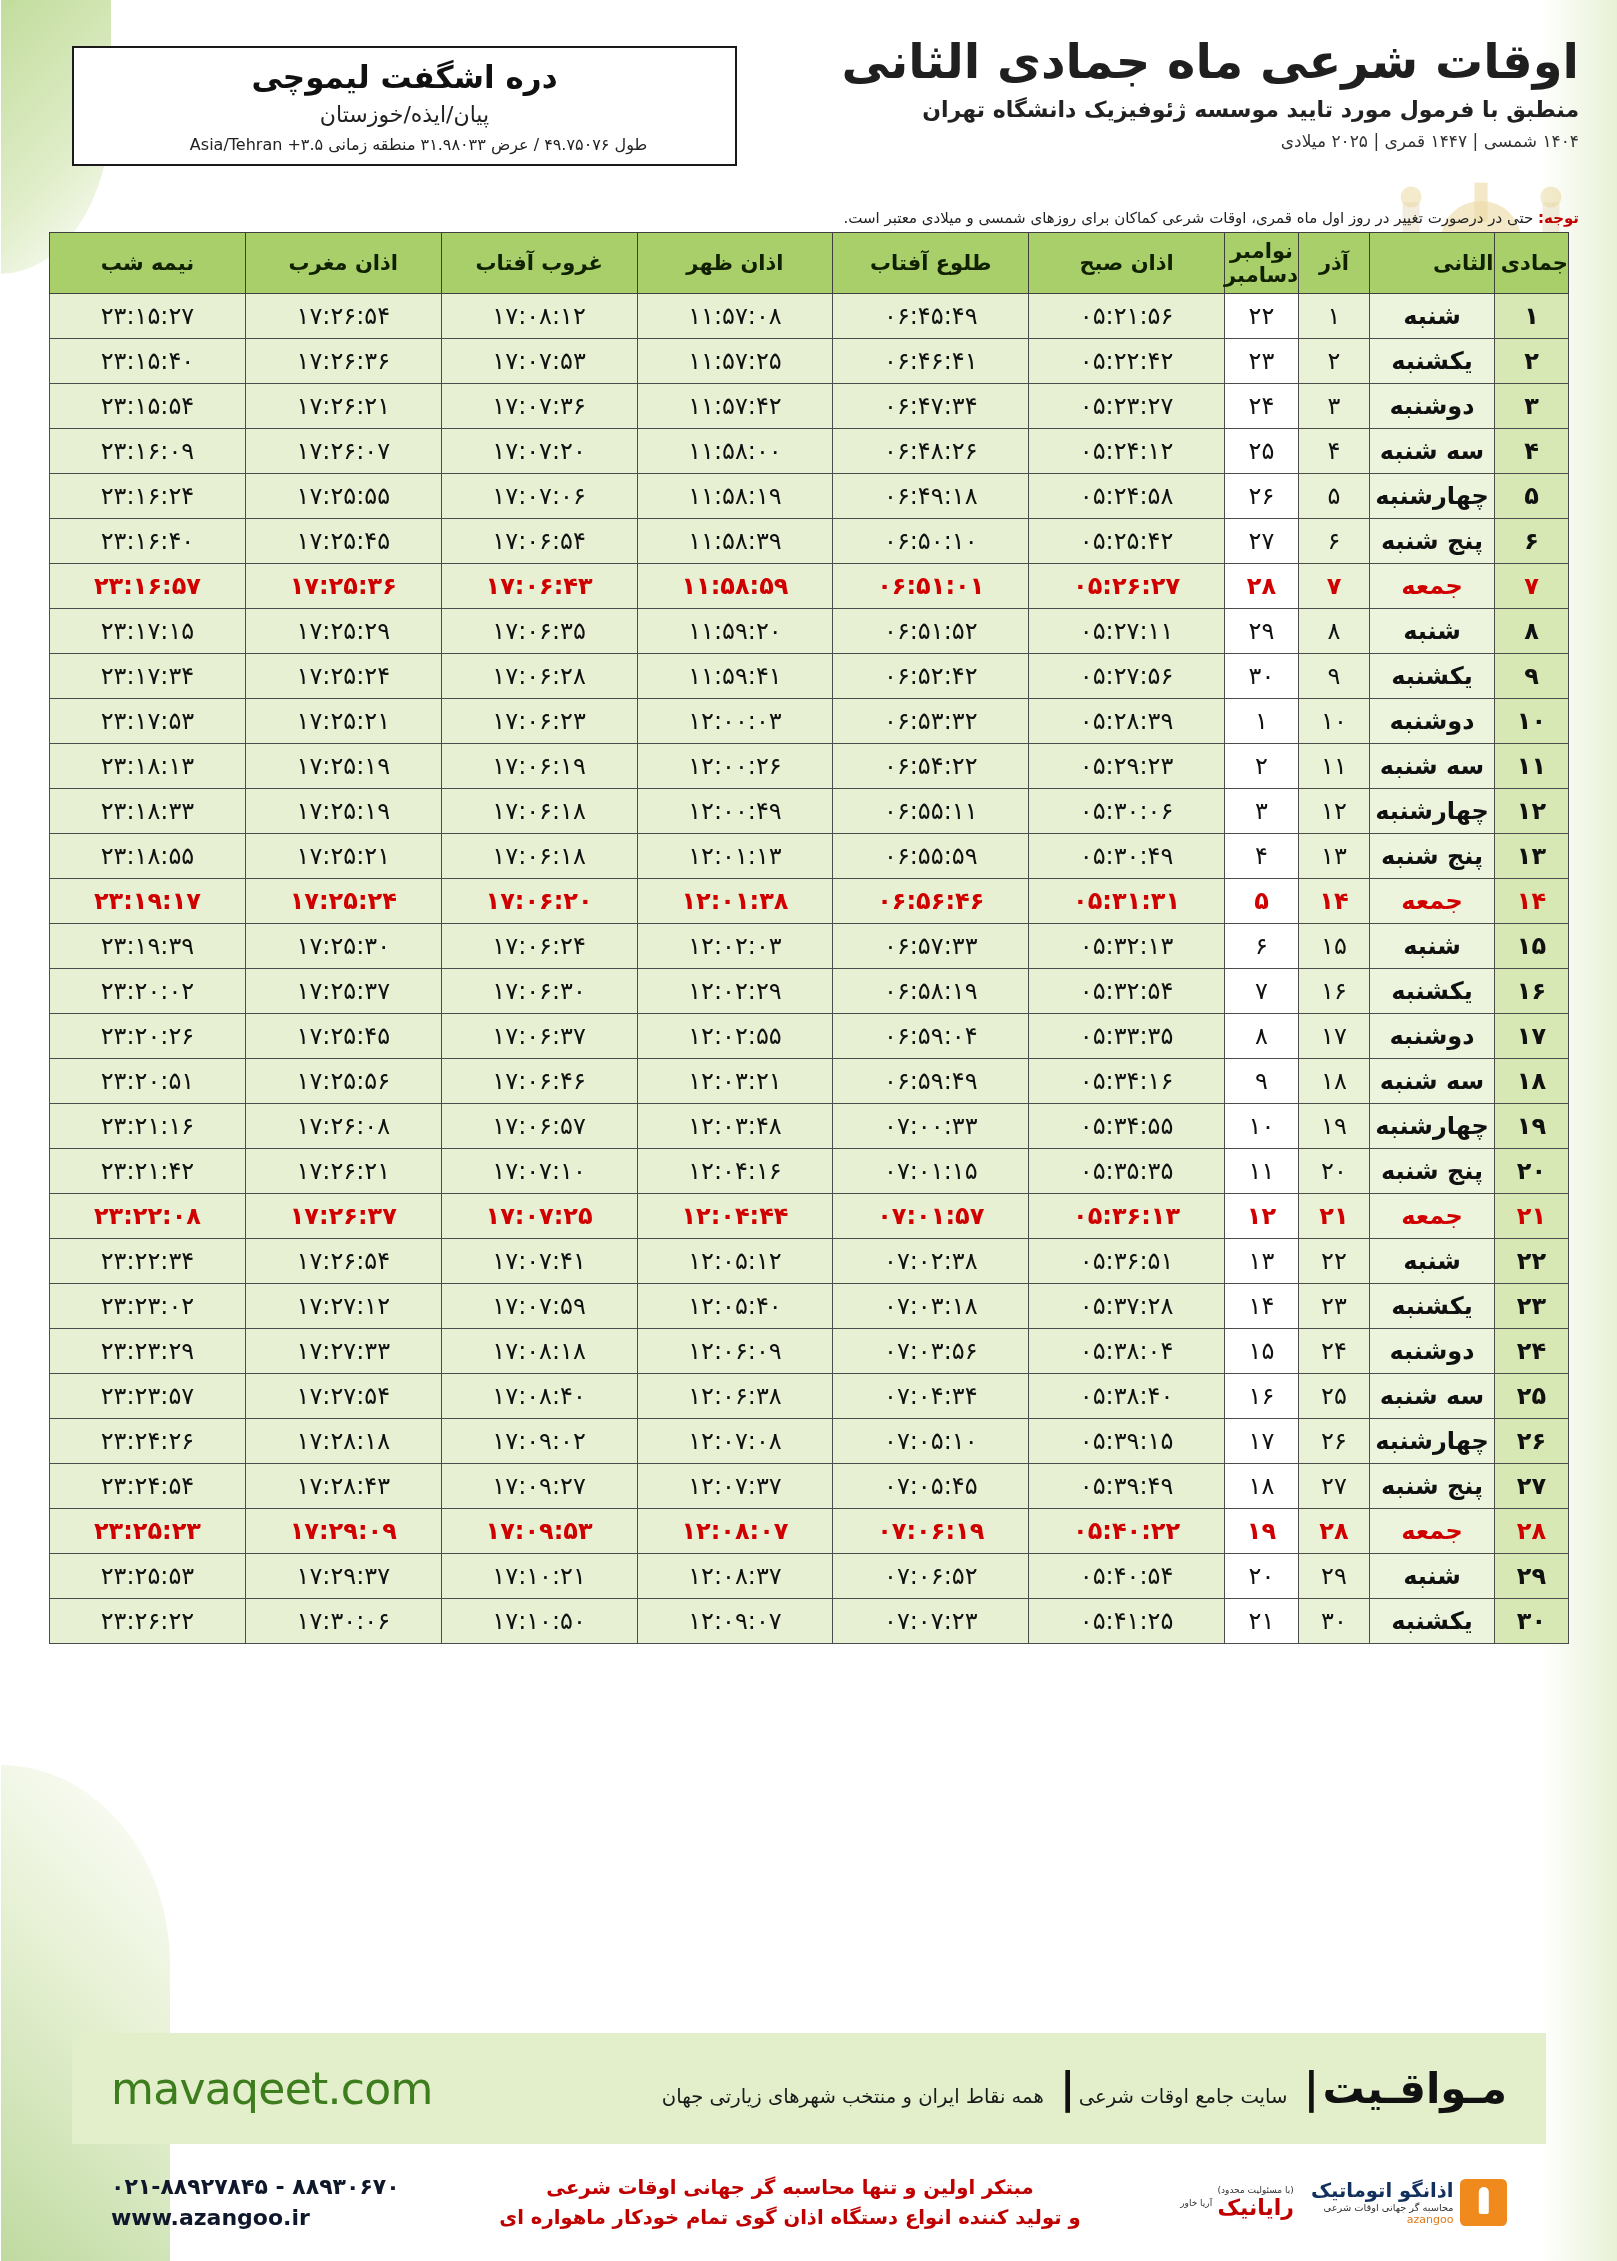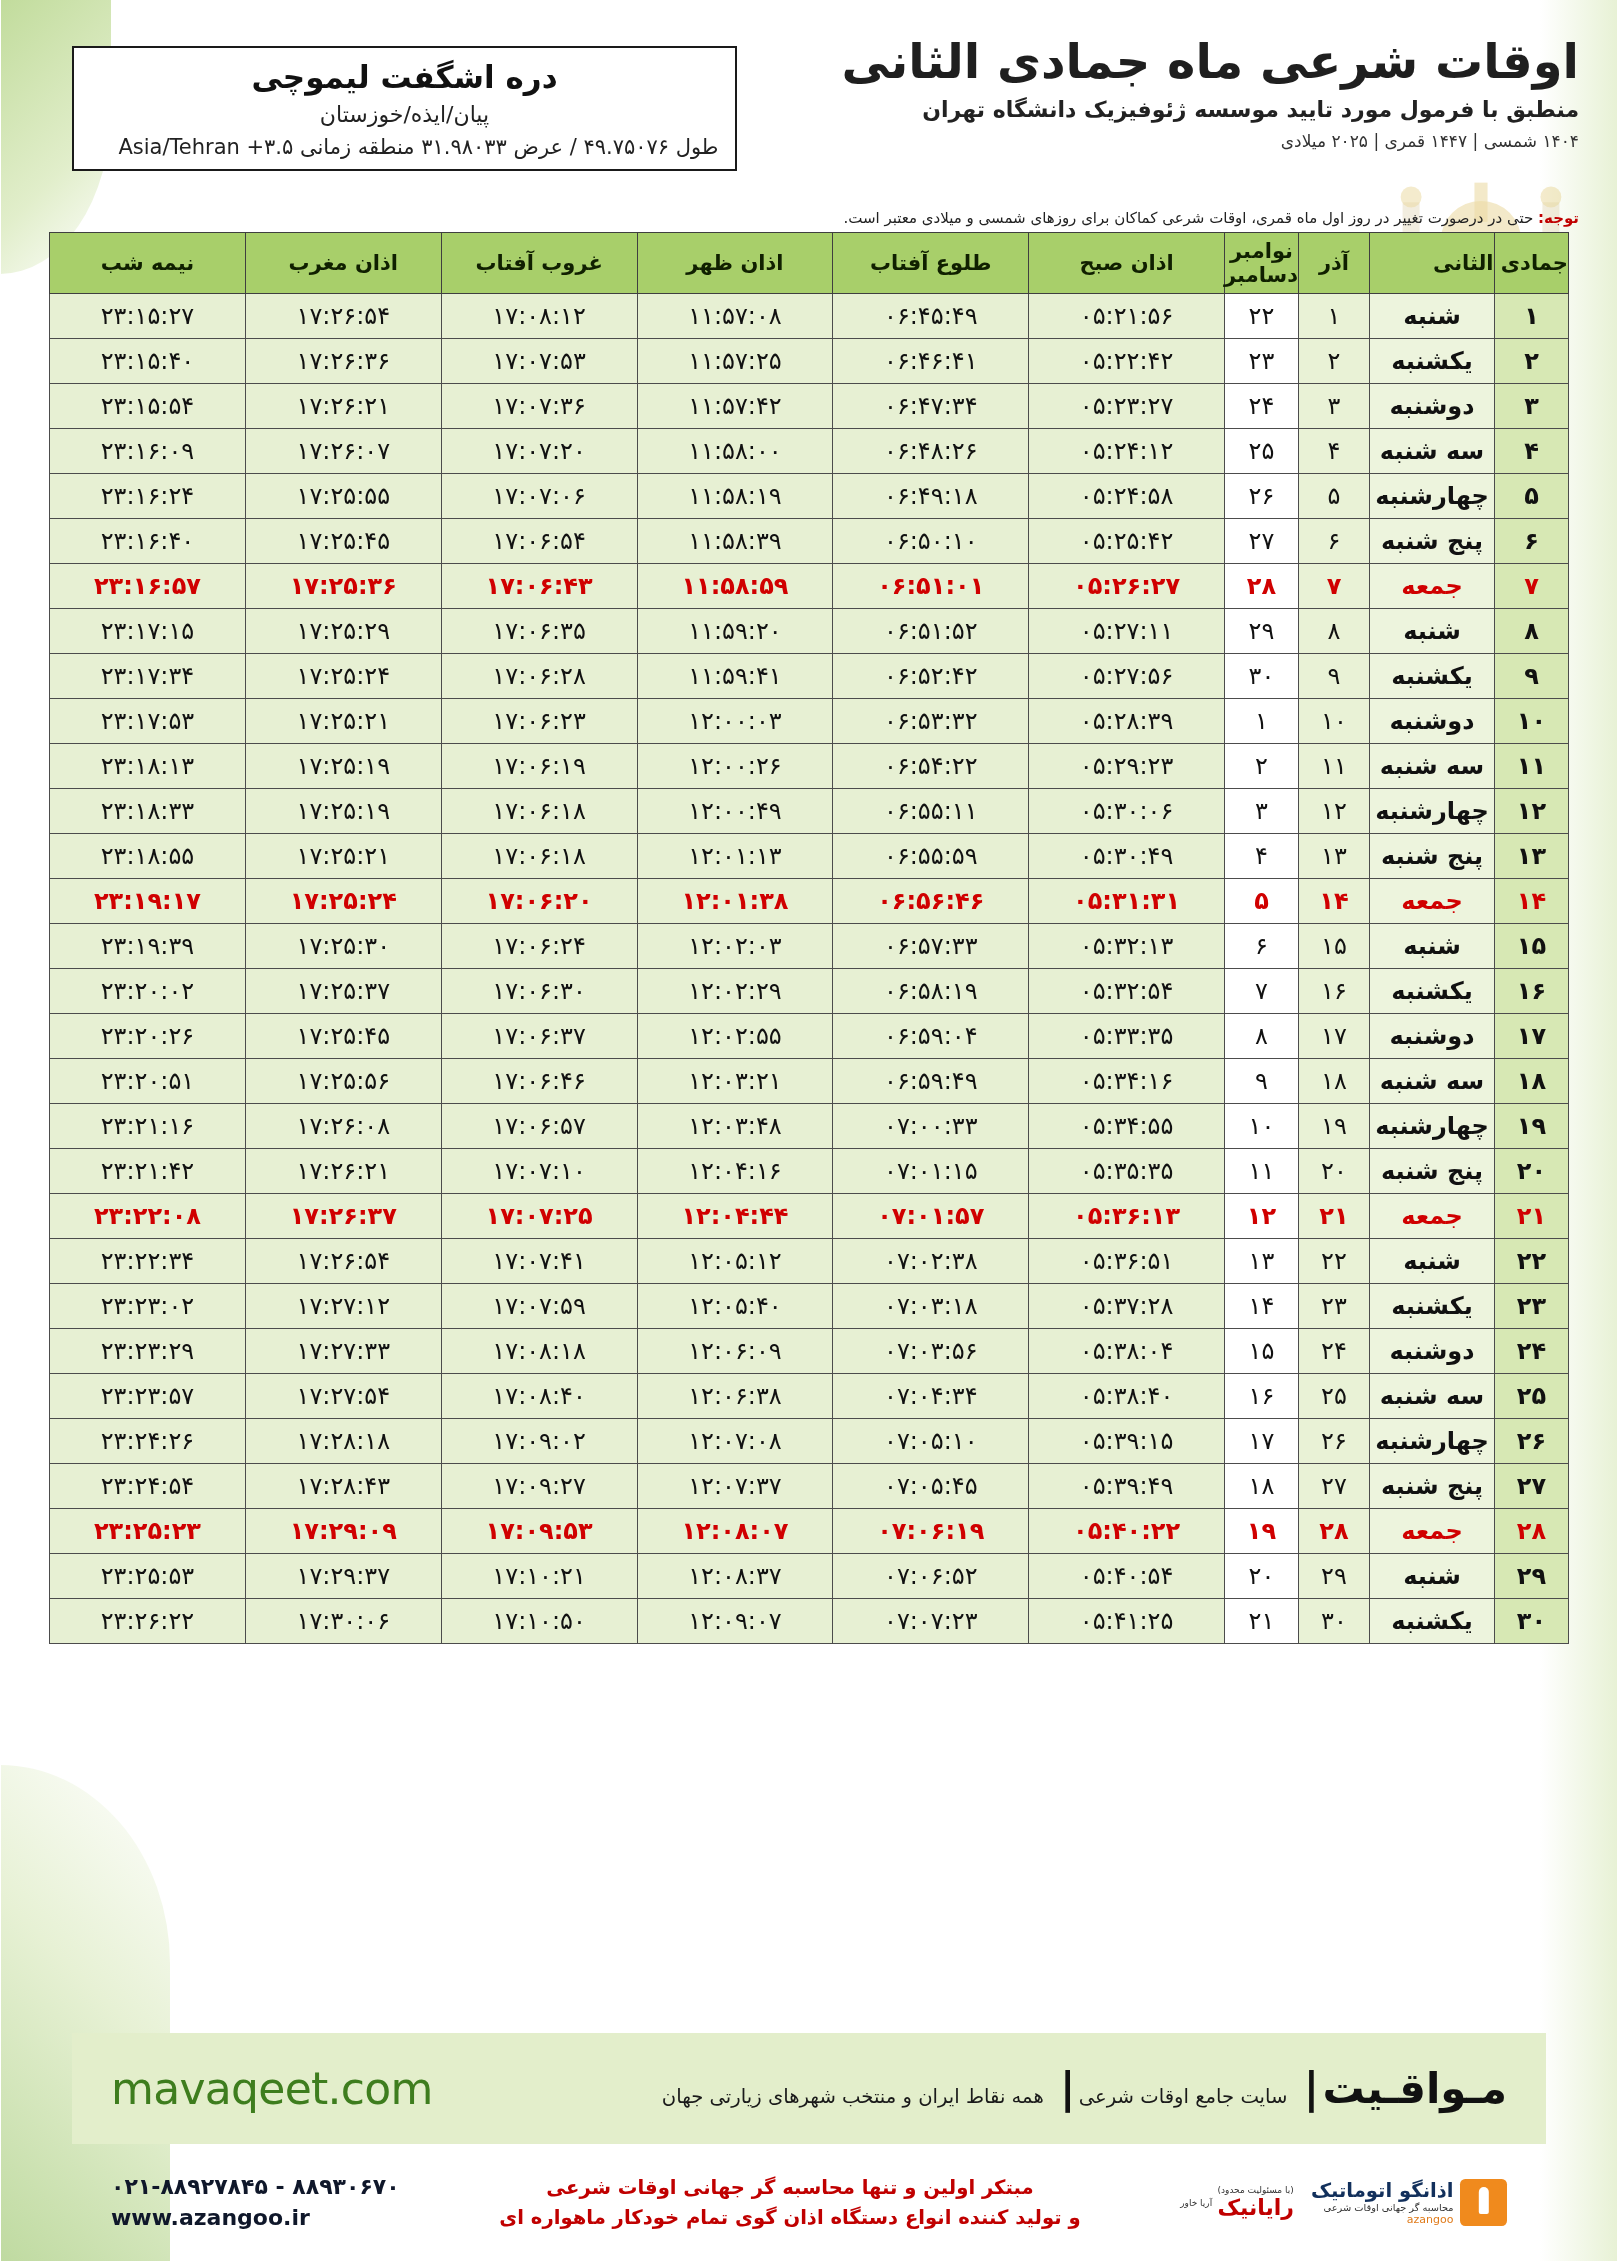--- a/index.html
+++ b/index.html
@@ -89,21 +89,21 @@
     font-weight: bold;
     color: #111;
     line-height: 1.15;
   }
   .city-region {
     font-size: 22px;
     color: #222;
     margin-top: 6.5px;
   }
   .city-coords {
-    font-size: 21px;
+    font-size: 16px;
     color: #222;
     margin-top: 7.8px;
     direction: rtl;
     margin-left: 28px;
   }
 
   
   .note {
     position: absolute;
     top: 209px;

